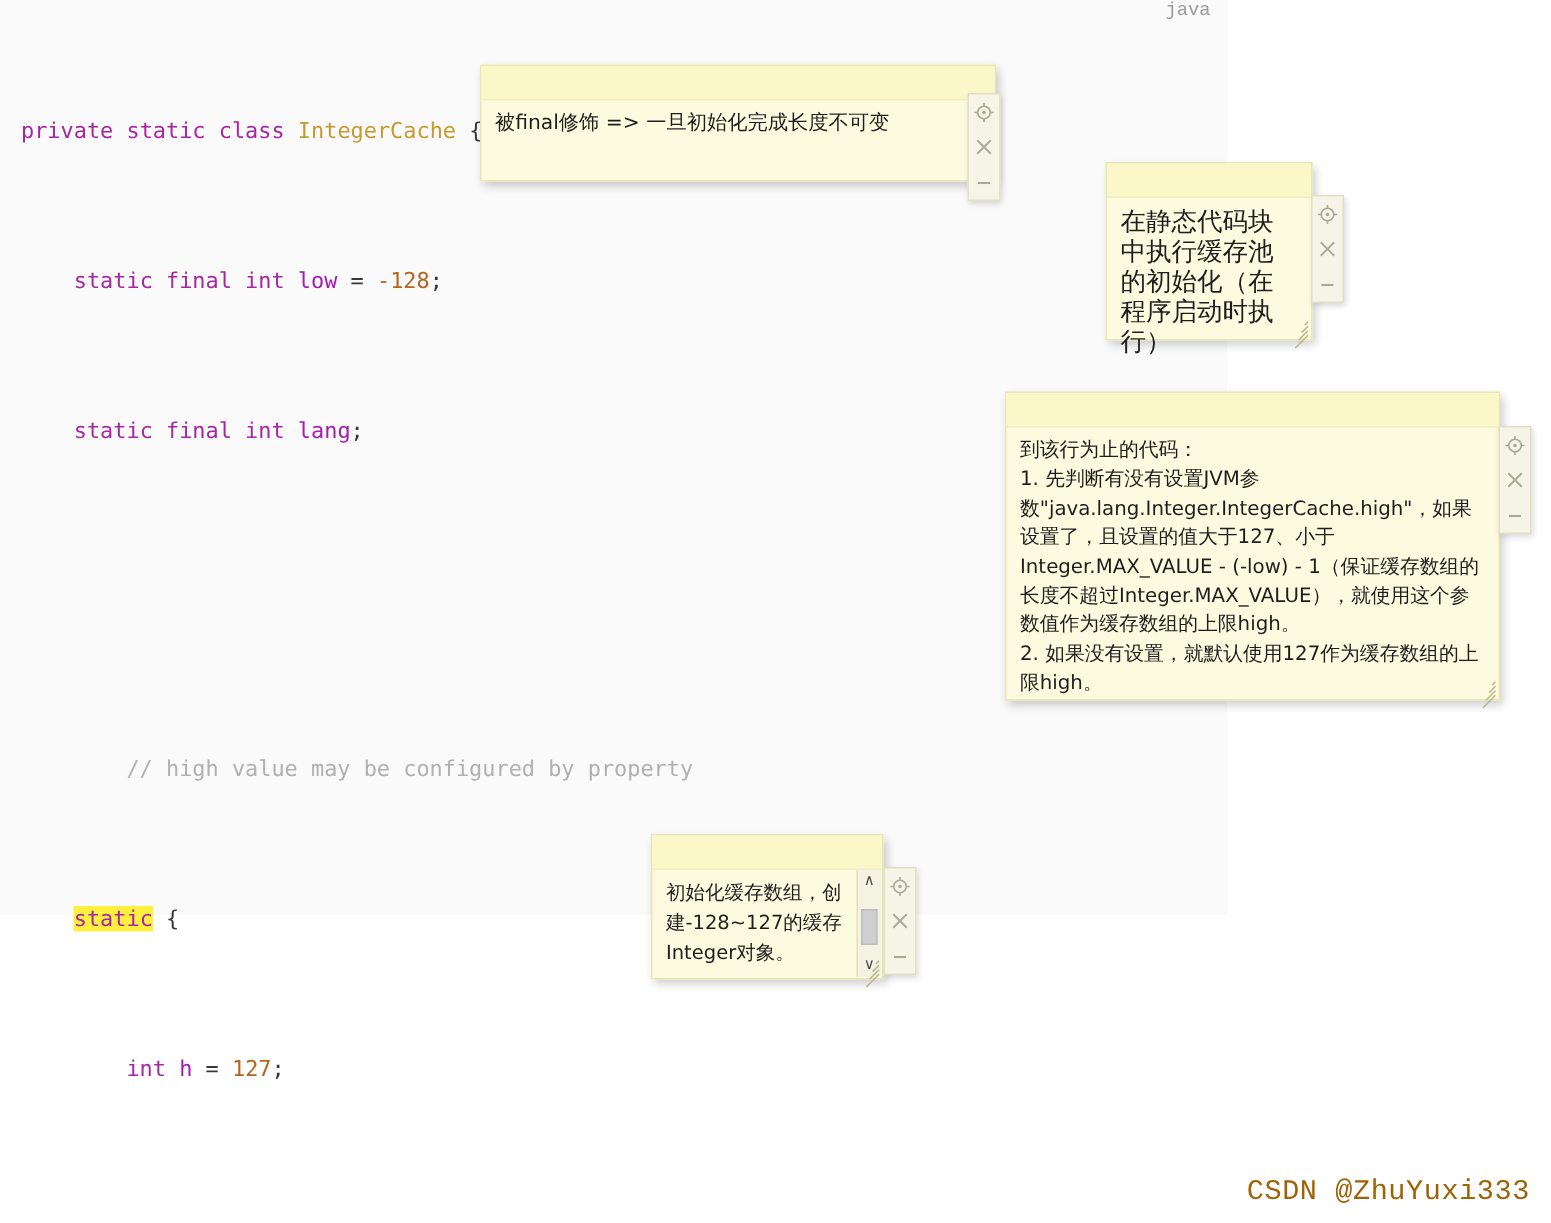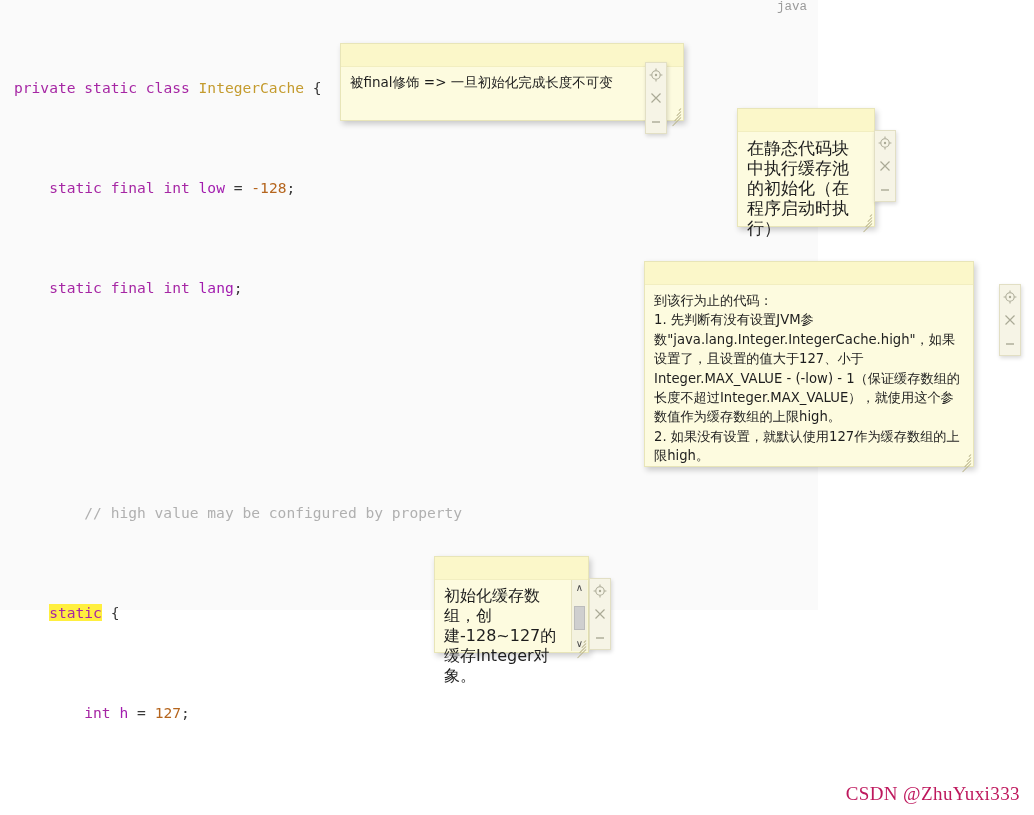--- a/index.html
+++ b/index.html
@@ -158,23 +158,23 @@
     top: 0px;
     font-size: 12.5px;
     color: #9a9a9a;
     font-family: Liberation Mono, monospace;
   }
   #watermark {
     position: absolute;
     right: 14px;
     bottom: 10px;
     font-size: 19px;
-    color: #be185d;
+    color: #a16207;
     letter-spacing: .4px;
-    font-family: Liberation Serif, serif;
+    font-family: Liberation Mono, monospace;
   }
 </style>
 </head>
 <body>
 
 <div id="code-pane">
 
   <div id="code-lines">
 
     <div class="ln"><span class="kw">private</span> <span class="kw">static</span> <span class="kw">class</span> <span class="typ">IntegerCache</span> <span class="pl">{</span></div>
@@ -240,21 +240,21 @@
 
     
 
     
 
   </div>
 </div>
 
 <div id="lang-tag">java</div>
 
-<div class="note" style="left:340px; top:43px; width:344px; height:78px;">
+<div class="note" style="left:320px; top:43px; width:344px; height:78px;">
   <div class="note-head"></div>
   <div class="note-body">被final修饰 =&gt; 一旦初始化完成长度不可变</div>
   <div class="note-resize">
     <i></i>
       <i></i>
       <i></i>
       <i></i>
   </div>
 </div>
 <div class="note-rail" style="left:645px; top:62px; height:72px;">
@@ -300,21 +300,21 @@
         <path d="M2.5 2.5 L11.5 11.5 M11.5 2.5 L2.5 11.5" stroke="#6d6d55" stroke-width="1.2"></path>
       </svg>
   </span>
   <span class="rail-btn">
     <svg width="14" height="14" viewBox="0 0 14 14">
         <path d="M3 9 H11" stroke="#6d6d55" stroke-width="1.4"></path>
       </svg>
   </span>
 </div>
 
-<div class="note" style="left:644px; top:261px; width:330px; height:206px;">
+<div class="note" style="left:670px; top:261px; width:330px; height:206px;">
   <div class="note-head"></div>
   <div class="note-body" style="font-size:13.2px; line-height:19.4px;">到该行为止的代码：
 1. 先判断有没有设置JVM参数"java.lang.Integer.IntegerCache.high"，如果设置了，且设置的值大于127、小于Integer.MAX_VALUE - (-low) - 1（保证缓存数组的长度不超过Integer.MAX_VALUE），就使用这个参数值作为缓存数组的上限high。
 2. 如果没有设置，就默认使用127作为缓存数组的上限high。</div>
   <div class="note-resize">
     <i></i>
       <i></i>
       <i></i>
       <i></i>
   </div>
@@ -334,21 +334,21 @@
   </span>
   <span class="rail-btn">
     <svg width="14" height="14" viewBox="0 0 14 14">
         <path d="M3 9 H11" stroke="#6d6d55" stroke-width="1.4"></path>
       </svg>
   </span>
 </div>
 
 <div class="note" style="left:434px; top:556px; width:155px; height:97px;">
   <div class="note-head"></div>
-  <div class="note-body" style="font-size:16px; line-height:20px; padding-right:24px;">初始化缓存数组，创建-128~127的缓存Integer对象。</div>
+  <div class="note-body" style="font-size:13px; line-height:20px; padding-right:24px;">初始化缓存数组，创建-128~127的缓存Integer对象。</div>
   <div class="note-scroll">
     <span class="ns-arrow up">∧</span>
     <span class="ns-thumb"></span>
     <span class="ns-arrow down">∨</span>
   </div>
   <div class="note-resize">
     <i></i>
       <i></i>
       <i></i>
       <i></i>

